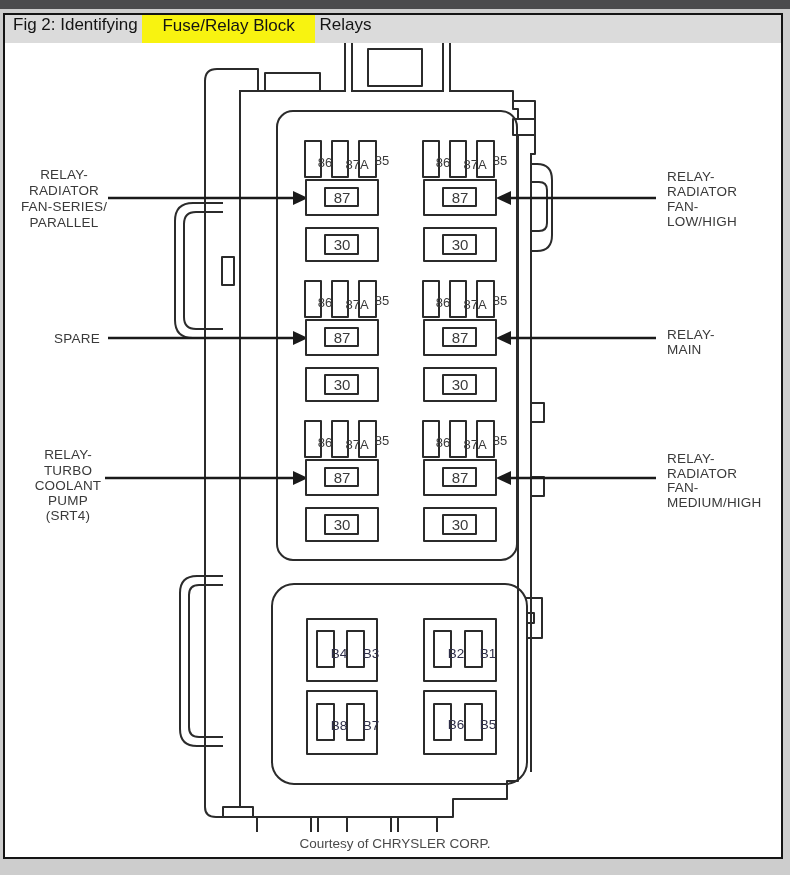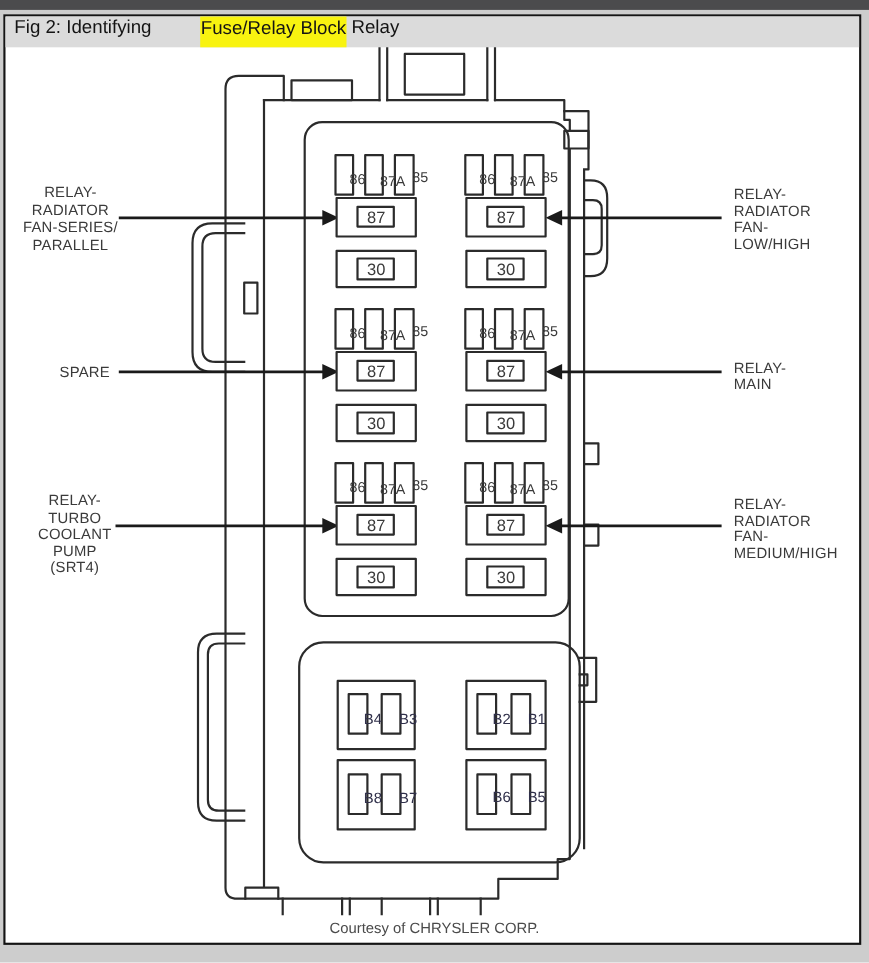--- a/index.html
+++ b/index.html
@@ -11,41 +11,41 @@
   }
   .top-bar{position:absolute;left:0;top:0;width:790px;height:9px;background:#4b4b4d;}
   .page{
     position:absolute;left:3px;top:13px;width:780px;height:846px;
     background:#ffffff;border:2px solid #141414;box-sizing:border-box;
   }
   .fig-header{
     height:28px;background:#dbdbdb;display:flex;
     padding-left:8px;font-size:17px;color:#141414;white-space:pre;
   }
-  .hl{background:#f8f310;padding:1px 0;margin-left:40px;}
+  .hl{background:#f8f310;padding:1px 20px;}
   .diagram-wrap{position:absolute;left:0;top:28px;width:776px;height:814px;}
   svg{display:block;}
   .ol{fill:none;stroke:#2b2b2b;stroke-width:2;stroke-linejoin:round;stroke-linecap:square;}
   .olw{fill:#ffffff;stroke:#2b2b2b;stroke-width:2;stroke-linejoin:round;}
   .arrow{stroke:#1a1a1a;stroke-width:2.5;}
   .ah{fill:#1a1a1a;stroke:none;}
   text{font-family:"Liberation Sans",sans-serif;fill:#3a3a3a;}
   .callout{font-size:13.5px;letter-spacing:.2px;}
   .term{font-size:13px;}
   .boxnum{font-size:15px;}
   .bnum{font-size:13.5px;fill:#30304a;}
   .footer{font-size:13.5px;fill:#4a4a4a;}
 </style>
 </head>
 <body>
 
 <div class="top-bar"></div>
 
 <div class="page">
-  <div class="fig-header"><span>Fig 2: Identifying </span><span class="hl">Fuse/Relay Block</span><span> Relay</span></div>
+  <div class="fig-header"><span>Fig 2: Identifying </span><span class="hl">Fuse/Relay Block</span><span> Relays</span></div>
 
   <div class="diagram-wrap">
   <svg width="776" height="814" viewBox="5 42 776 814">
 
     <g>
 
       <path class="ol" d="M345,42 V90 M352,42 V90 M443,42 V90 M450,42 V90"></path>
 
       <rect class="olw" x="368" y="48" width="54" height="37"></rect>
 

